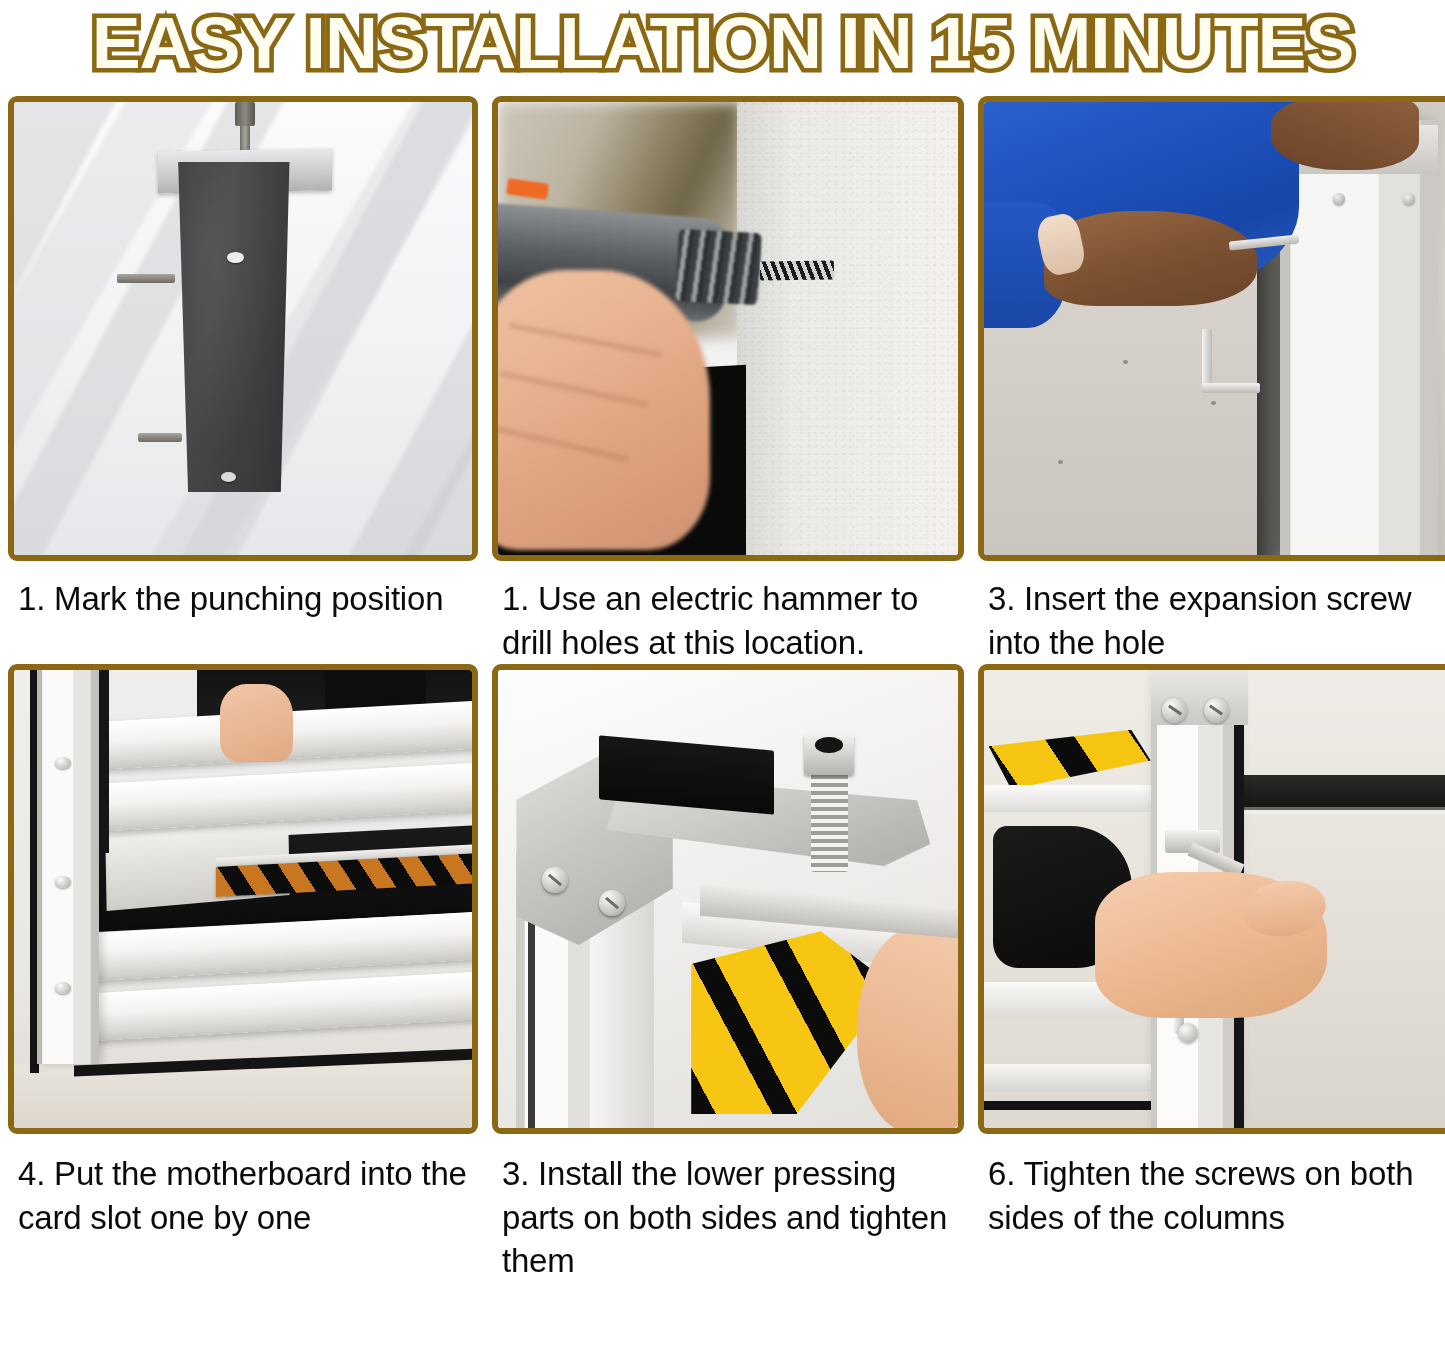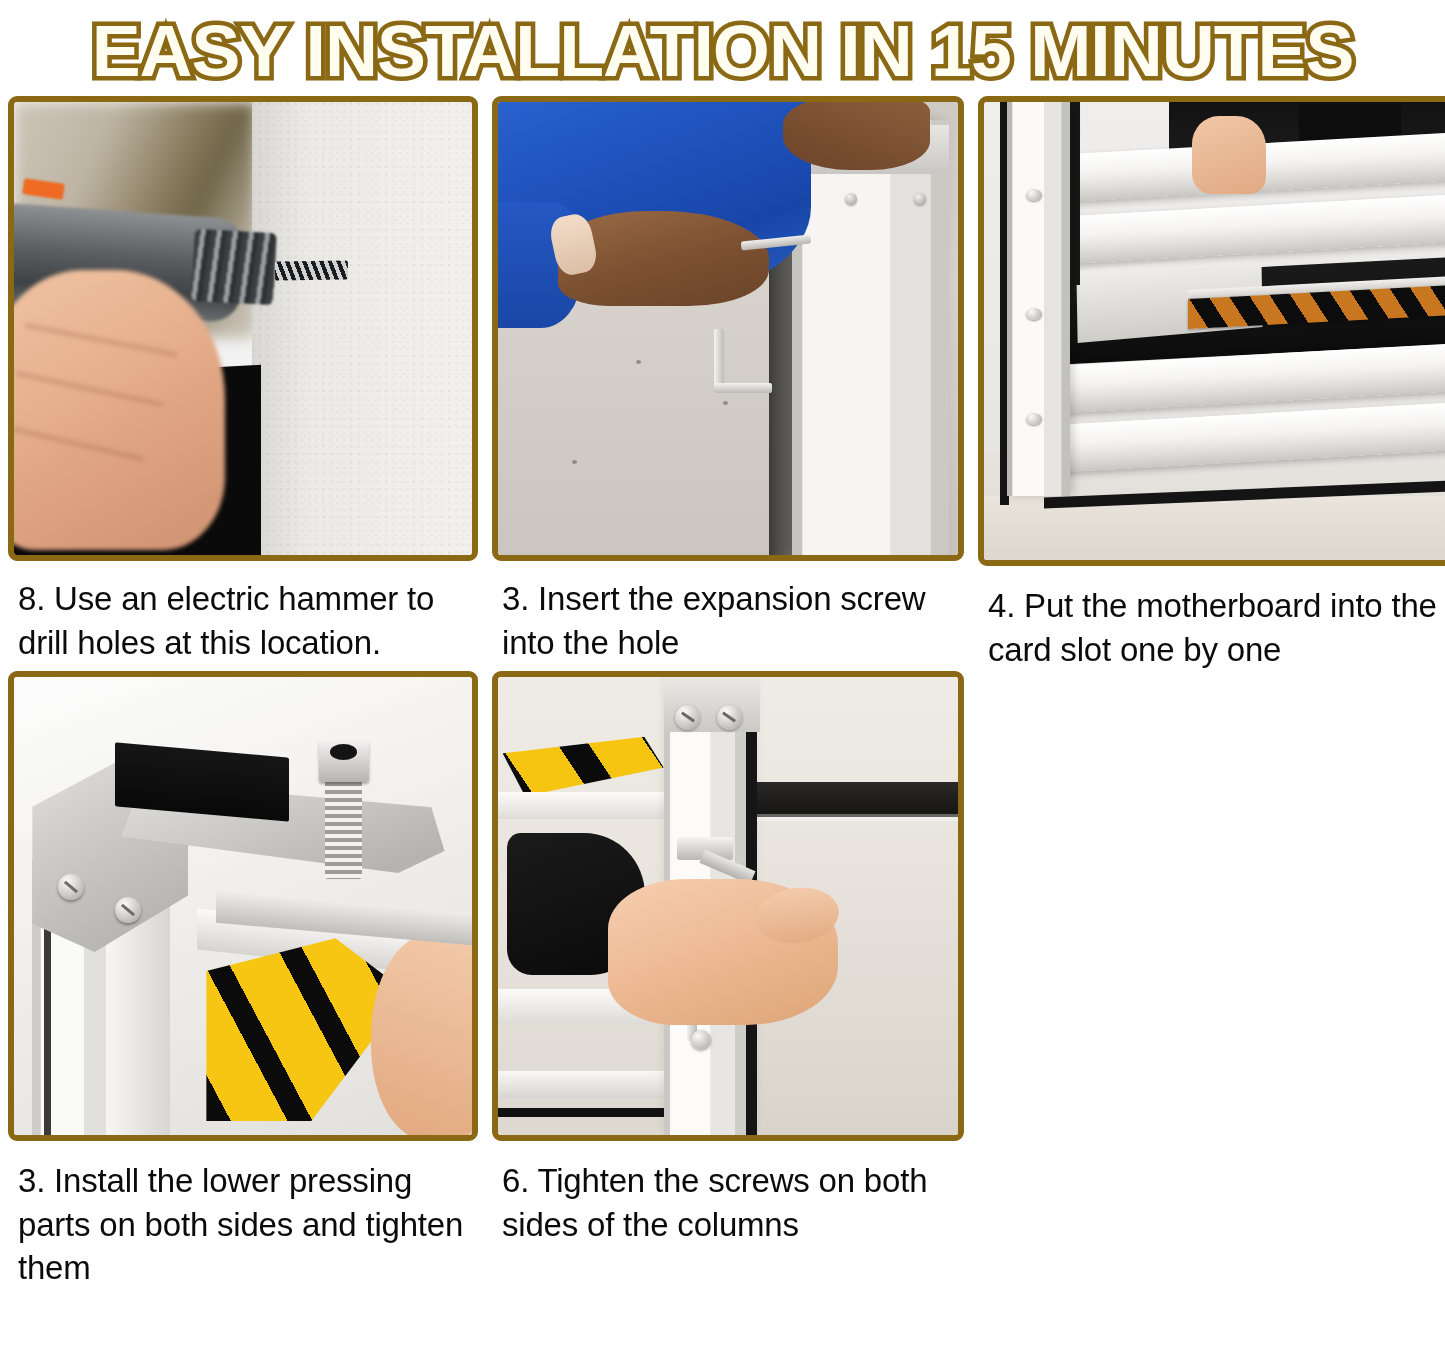--- a/index.html
+++ b/index.html
@@ -8,21 +8,21 @@
     width:1445px; height:1352px;
     background:#ffffff;
     font-family:"Liberation Sans", sans-serif;
     overflow:hidden;
   }
   .page { position:relative; width:1445px; height:1352px; background:#fff; }
 
   
   .title-bar {
     width:100%; height:92px;
-    display:flex; align-items:flex-end; justify-content:center;
+    display:flex; align-items:flex-start; justify-content:center;
     padding-top:2px;
   }
   .title-text {
     font-family:"Liberation Sans", sans-serif;
     font-size:72px;
     font-weight:bold;
     letter-spacing:-1px;
     color:#FFFDF0;
     transform:scaleX(1.02);
     -webkit-text-stroke:9px #8A6814;
@@ -449,38 +449,54 @@
 <body>
 
 <div class="page">
 
   <div class="title-bar">
     <div class="title-text">EASY INSTALLATION IN 15 MINUTES</div>
   </div>
 
   <div class="grid">
 
+    <div class="cell row1">
+      <div class="photo-frame">
+        <div class="photo p1">
+          <div class="p1-bg"></div>
+          <div class="p1-rod"></div>
+          <div class="p1-rodcap"></div>
+          <div class="p1-cap"></div>
+          <div class="p1-post"></div>
+          <div class="p1-hole1"></div>
+          <div class="p1-hole2"></div>
+          <div class="p1-bolt1"></div>
+          <div class="p1-bolt2"></div>
+        </div>
+      </div>
+      <div class="caption">1. Mark the punching position</div>
+    </div>
 
     <div class="cell row1">
       <div class="photo-frame">
         <div class="photo p2">
           <div class="p2-roomtop"></div>
           <div class="p2-wall"></div>
           <div class="p2-dark"></div>
           <div class="p2-drillbody"></div>
           <div class="p2-trigger"></div>
           <div class="p2-chuck"></div>
           <div class="p2-bit"></div>
           <div class="p2-hand"></div>
           <div class="p2-f1"></div>
           <div class="p2-f2"></div>
           <div class="p2-f3"></div>
         </div>
       </div>
-      <div class="caption">8. Use an electric hammer to drill holes at this location.</div>
+      <div class="caption">1. Use an electric hammer to drill holes at this location.</div>
     </div>
 
     <div class="cell row1">
       <div class="photo-frame">
         <div class="photo p3">
           <div class="p3-floor"></div>
           <div class="p3-colshadow"></div>
           <div class="p3-column"></div>
           <div class="p3-plate"></div>
           <div class="p3-scr1"></div>

